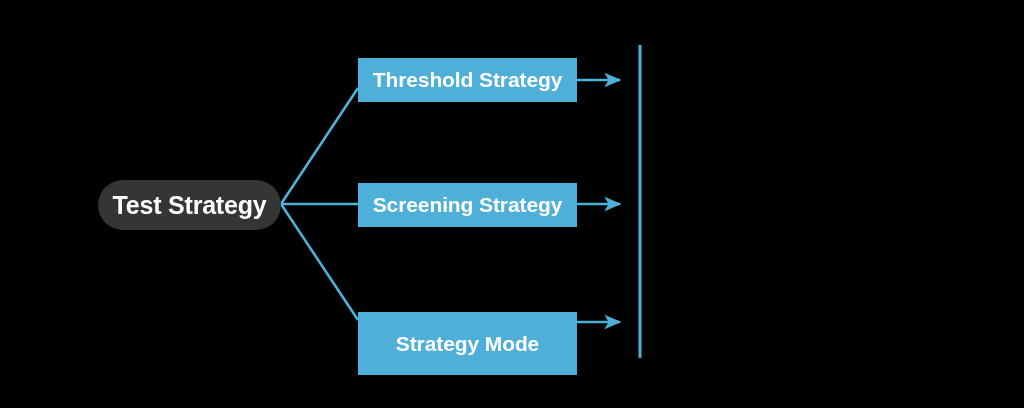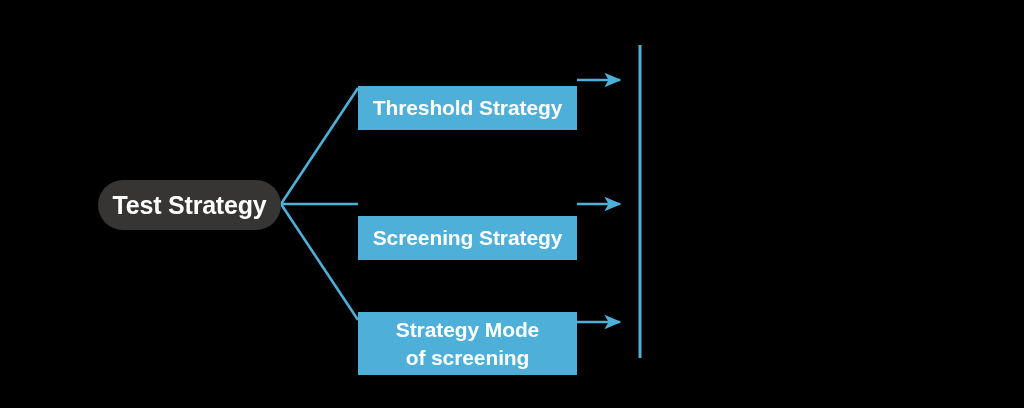--- a/index.html
+++ b/index.html
@@ -53,22 +53,22 @@
     box-sizing: border-box;
     text-align: center;
   }
   .node-box span {
     color: #ffffff;
     font-size: 21px;
     font-weight: bold;
     line-height: 1.32;
     letter-spacing: -0.1px;
   }
-  #box-threshold { top: 58px; height: 44px; margin-top: 28px; }
-  #box-screening { top: 183px; height: 44px; margin-top: 33px; }
+  #box-threshold { top: 58px; height: 44px; }
+  #box-screening { top: 183px; height: 44px; }
   #box-mode      { top: 292px; height: 63px; margin-top: 20px; }
 </style>
 </head>
 <body>
 
 <div id="canvas">
 
   <svg id="edges" viewBox="0 0 1024 408" width="1024" height="408" xmlns="http://www.w3.org/2000/svg">
     <defs>
       <marker id="arrowhead" markerWidth="7" markerHeight="7" refX="6" refY="3.2" orient="auto" markerUnits="strokeWidth">
@@ -95,17 +95,16 @@
     <span>Threshold Strategy</span>
   </div>
 
   <div class="node-box" id="box-screening">
     <span>Screening Strategy</span>
   </div>
 
   <div class="node-box" id="box-mode">
     <span>
       <span>Strategy Mode</span><br>
-      <span>of screening</span>
     </span>
   </div>
 
 </div>
 
 </body></html>

